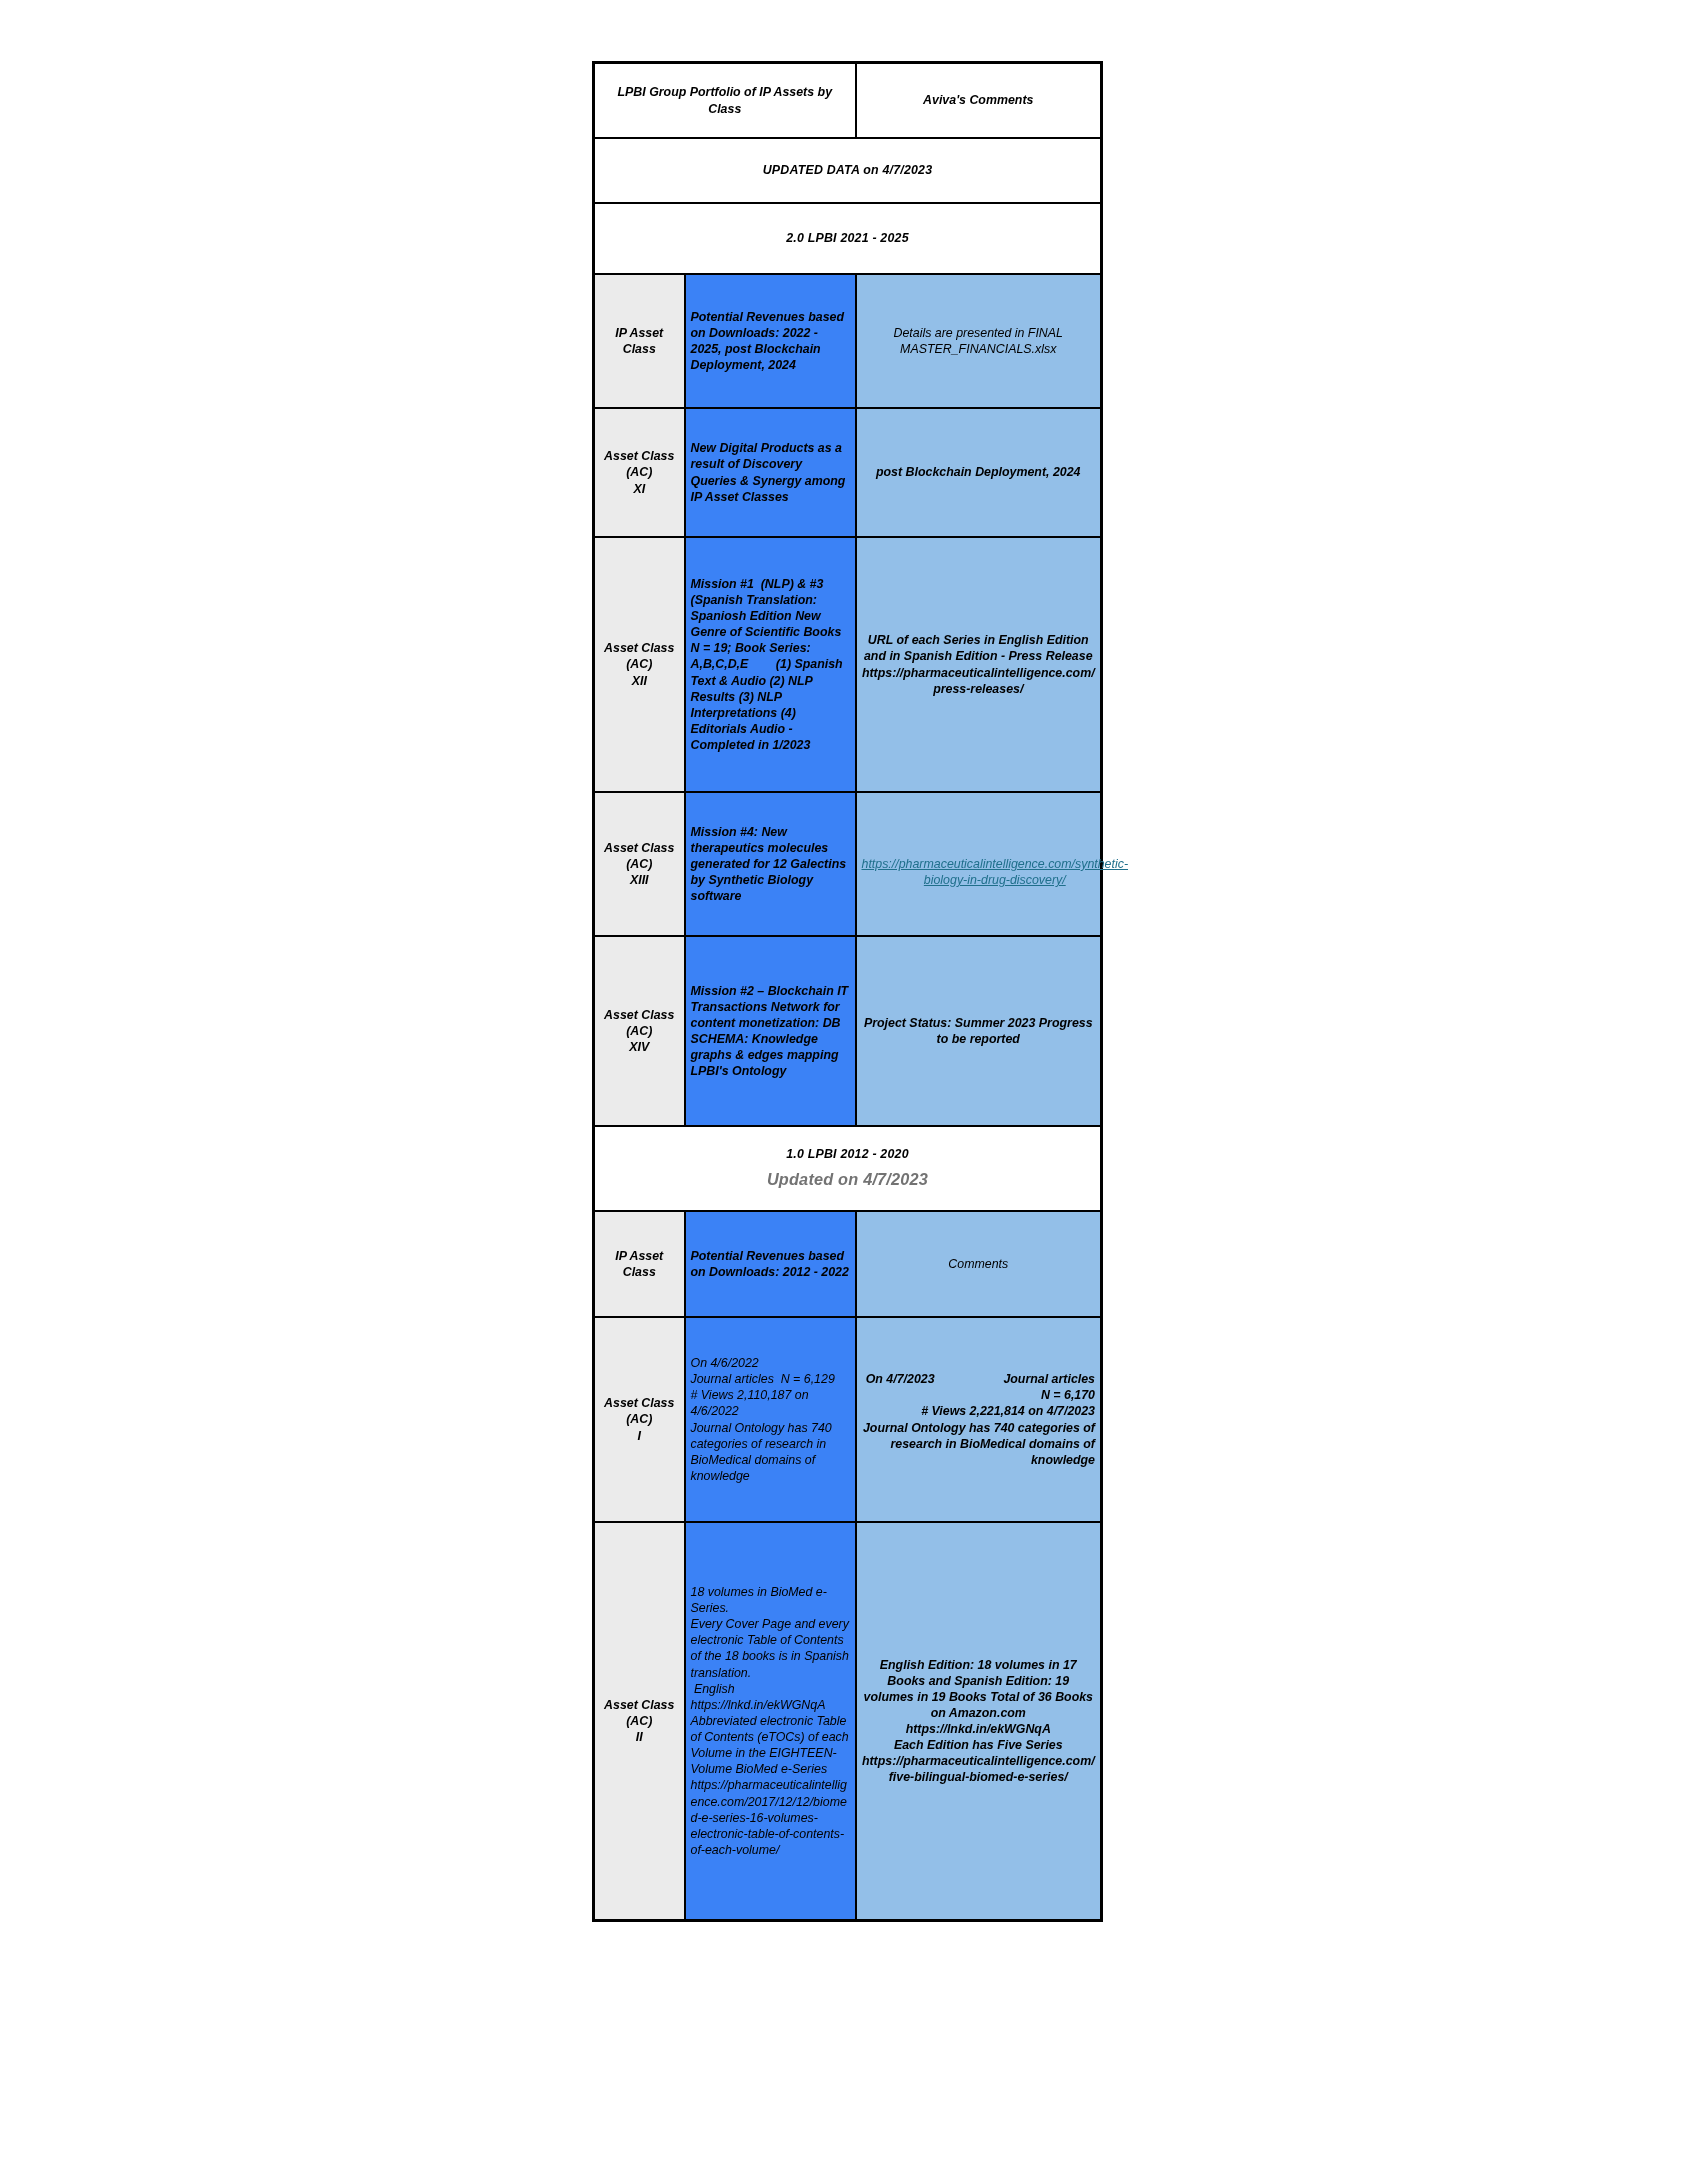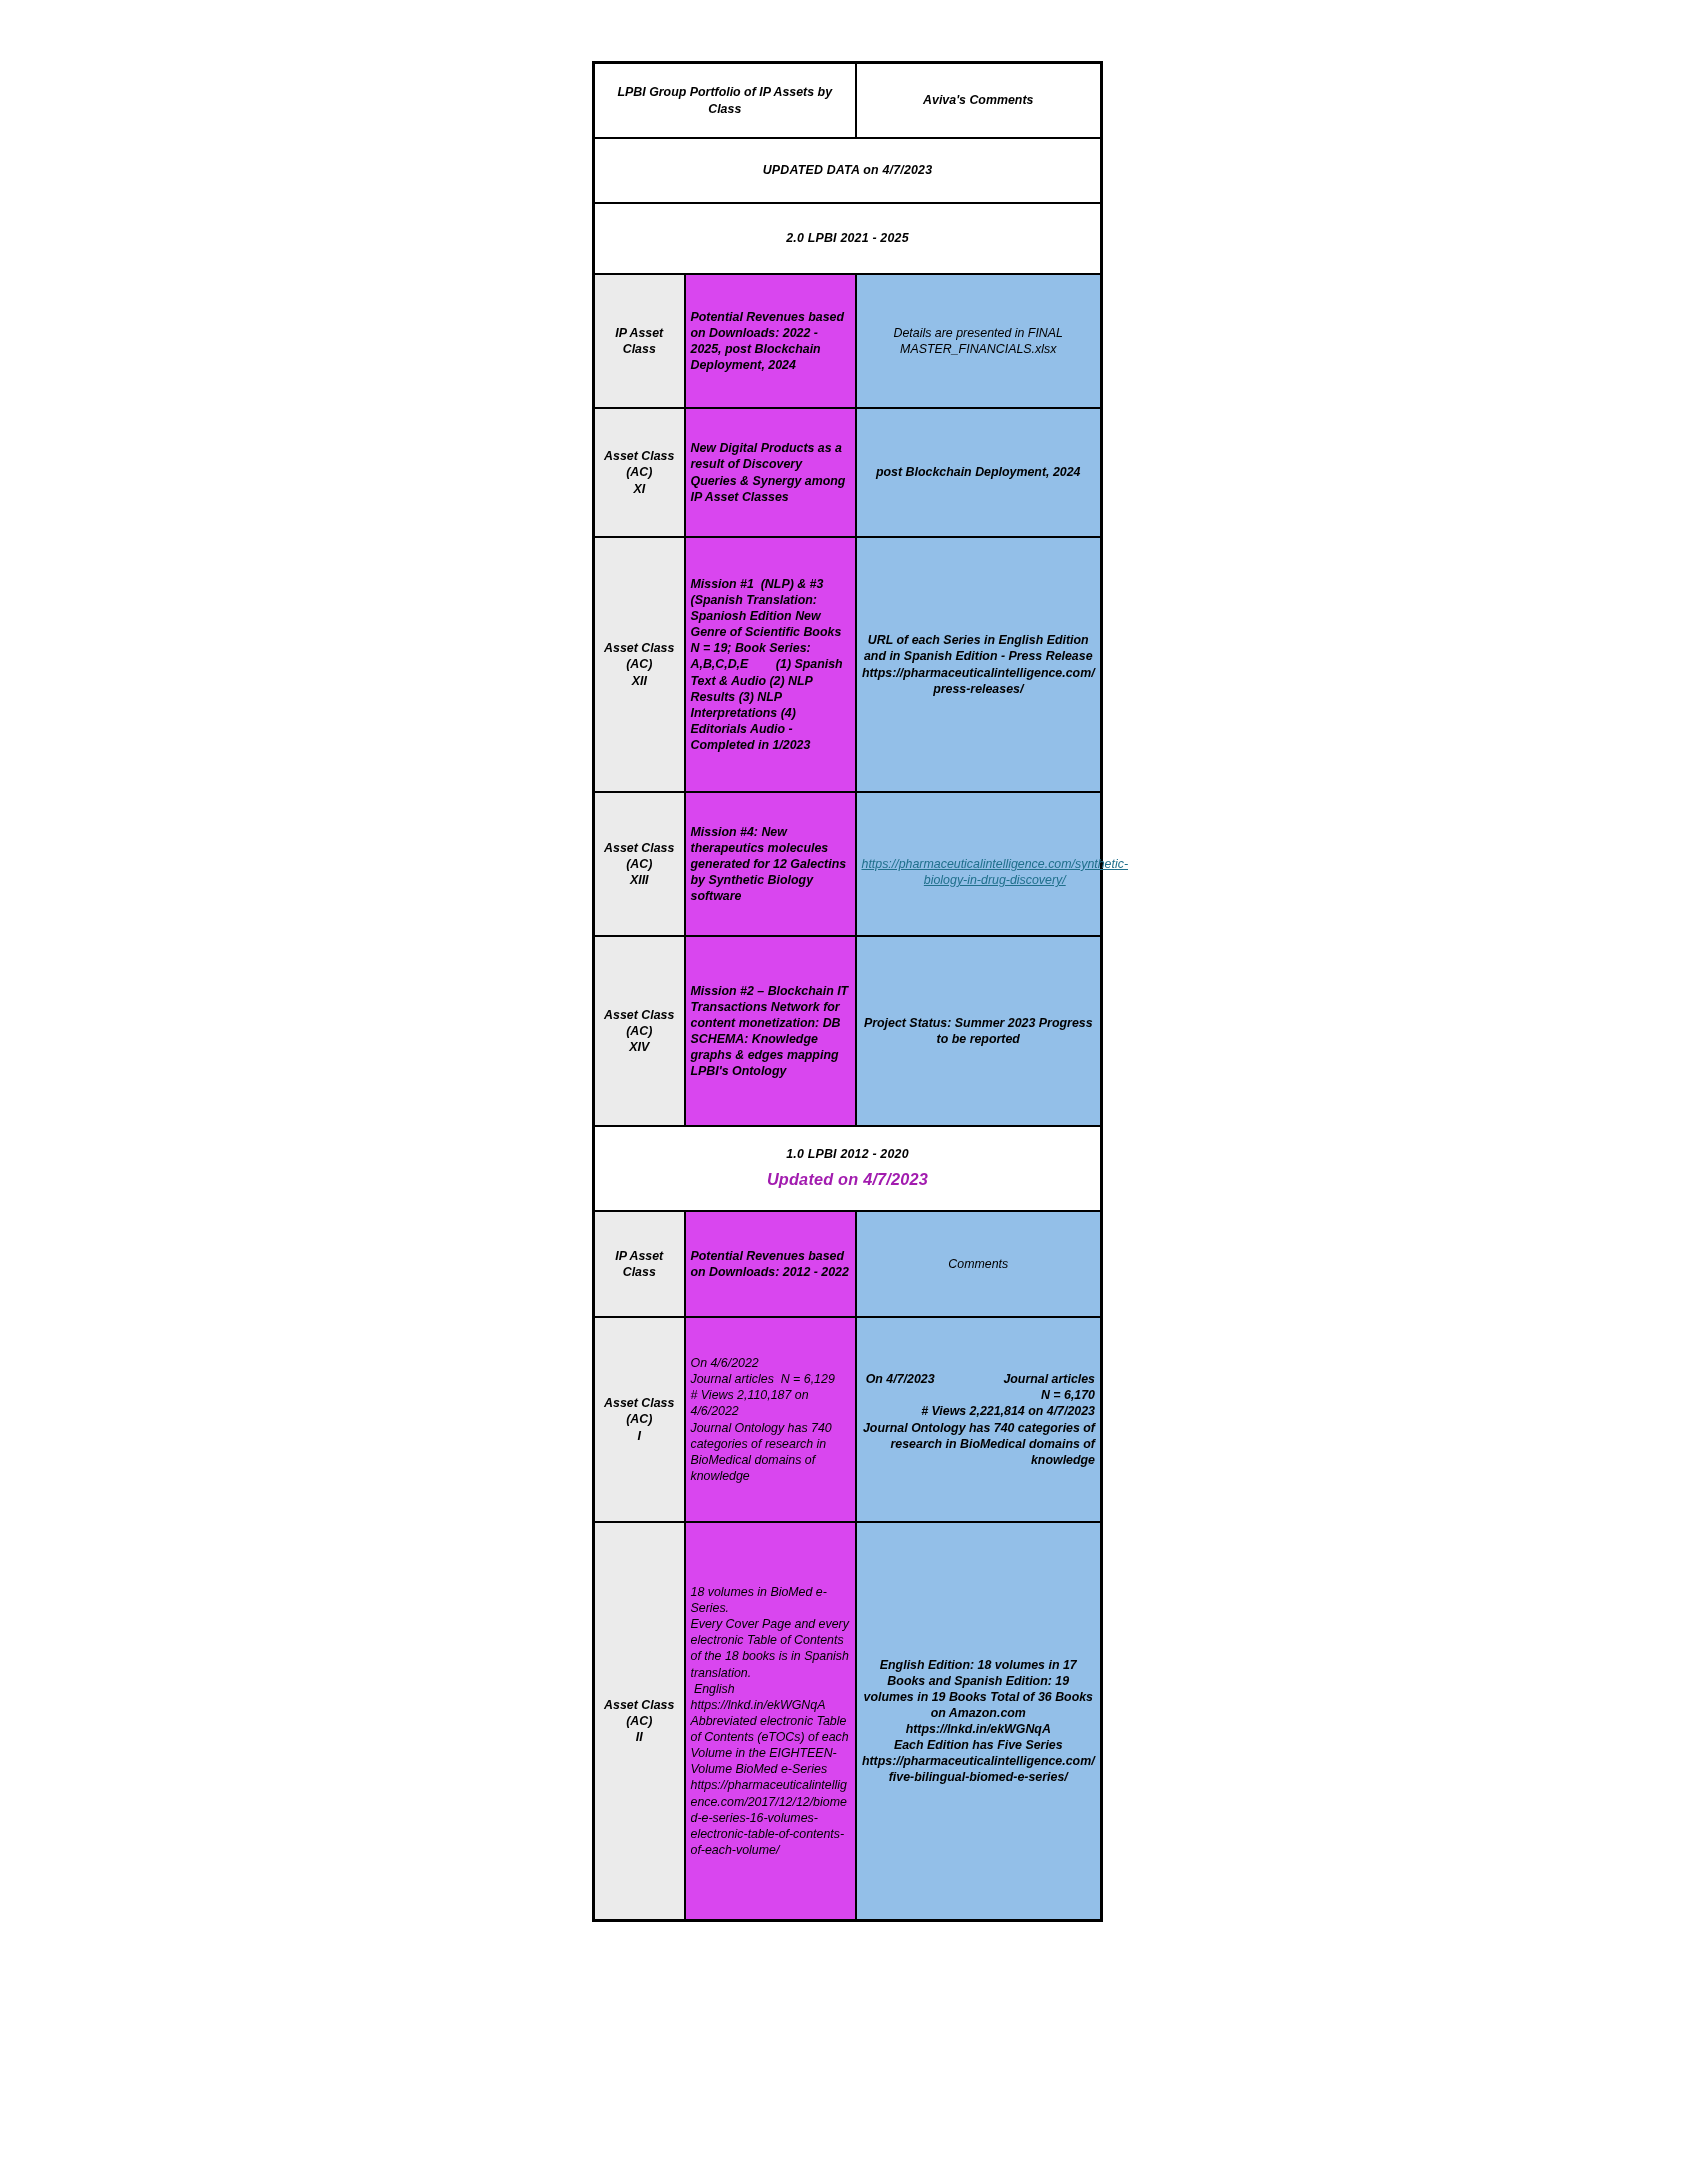--- a/index.html
+++ b/index.html
@@ -57,35 +57,35 @@
     font-weight: bold;
     text-align: center;
     background: #ffffff;
     font-size: 16.3px;
     letter-spacing: 0.2px;
     padding-top: 18px;
     padding-bottom: 18px;
   }
   .banner .sub-red {
     display: block;
-    color: #a21caf;
+    color: #737373;
     font-weight: bold;
     font-size: 16.3px;
     margin-top: 7px;
   }
   .class-cell {
     background: #ebebeb;
     color: #008000;
     font-weight: bold;
     text-align: center;
     font-size: 12.4px;
     line-height: 1.35;
   }
   .desc-cell {
-    background: #d946ef;
+    background: #3b82f6;
     font-weight: bold;
     text-align: left;
     vertical-align: middle;
   }
   .desc-cell.thin {
     font-weight: normal;
     margin-top: 19px;
   }
   .comment-cell {
     background: #93bfe8;

